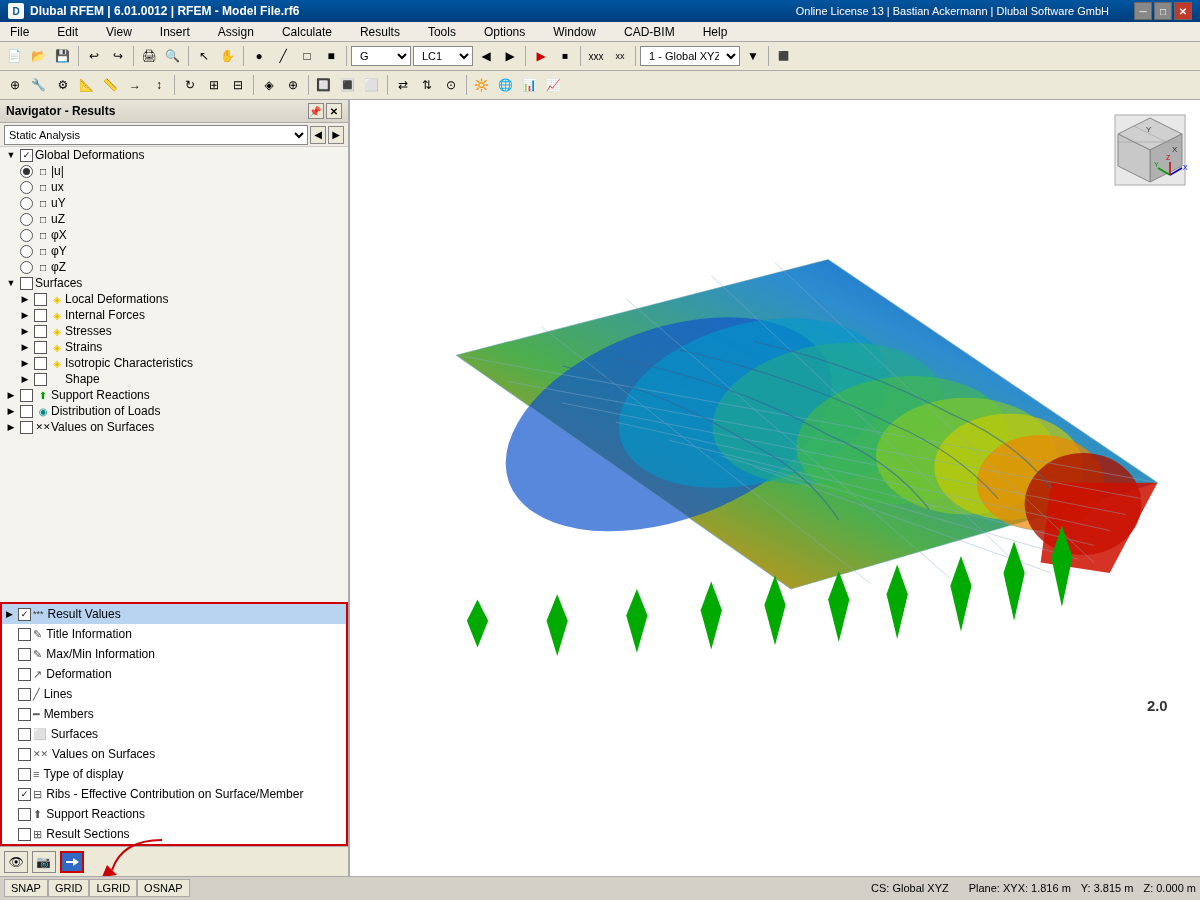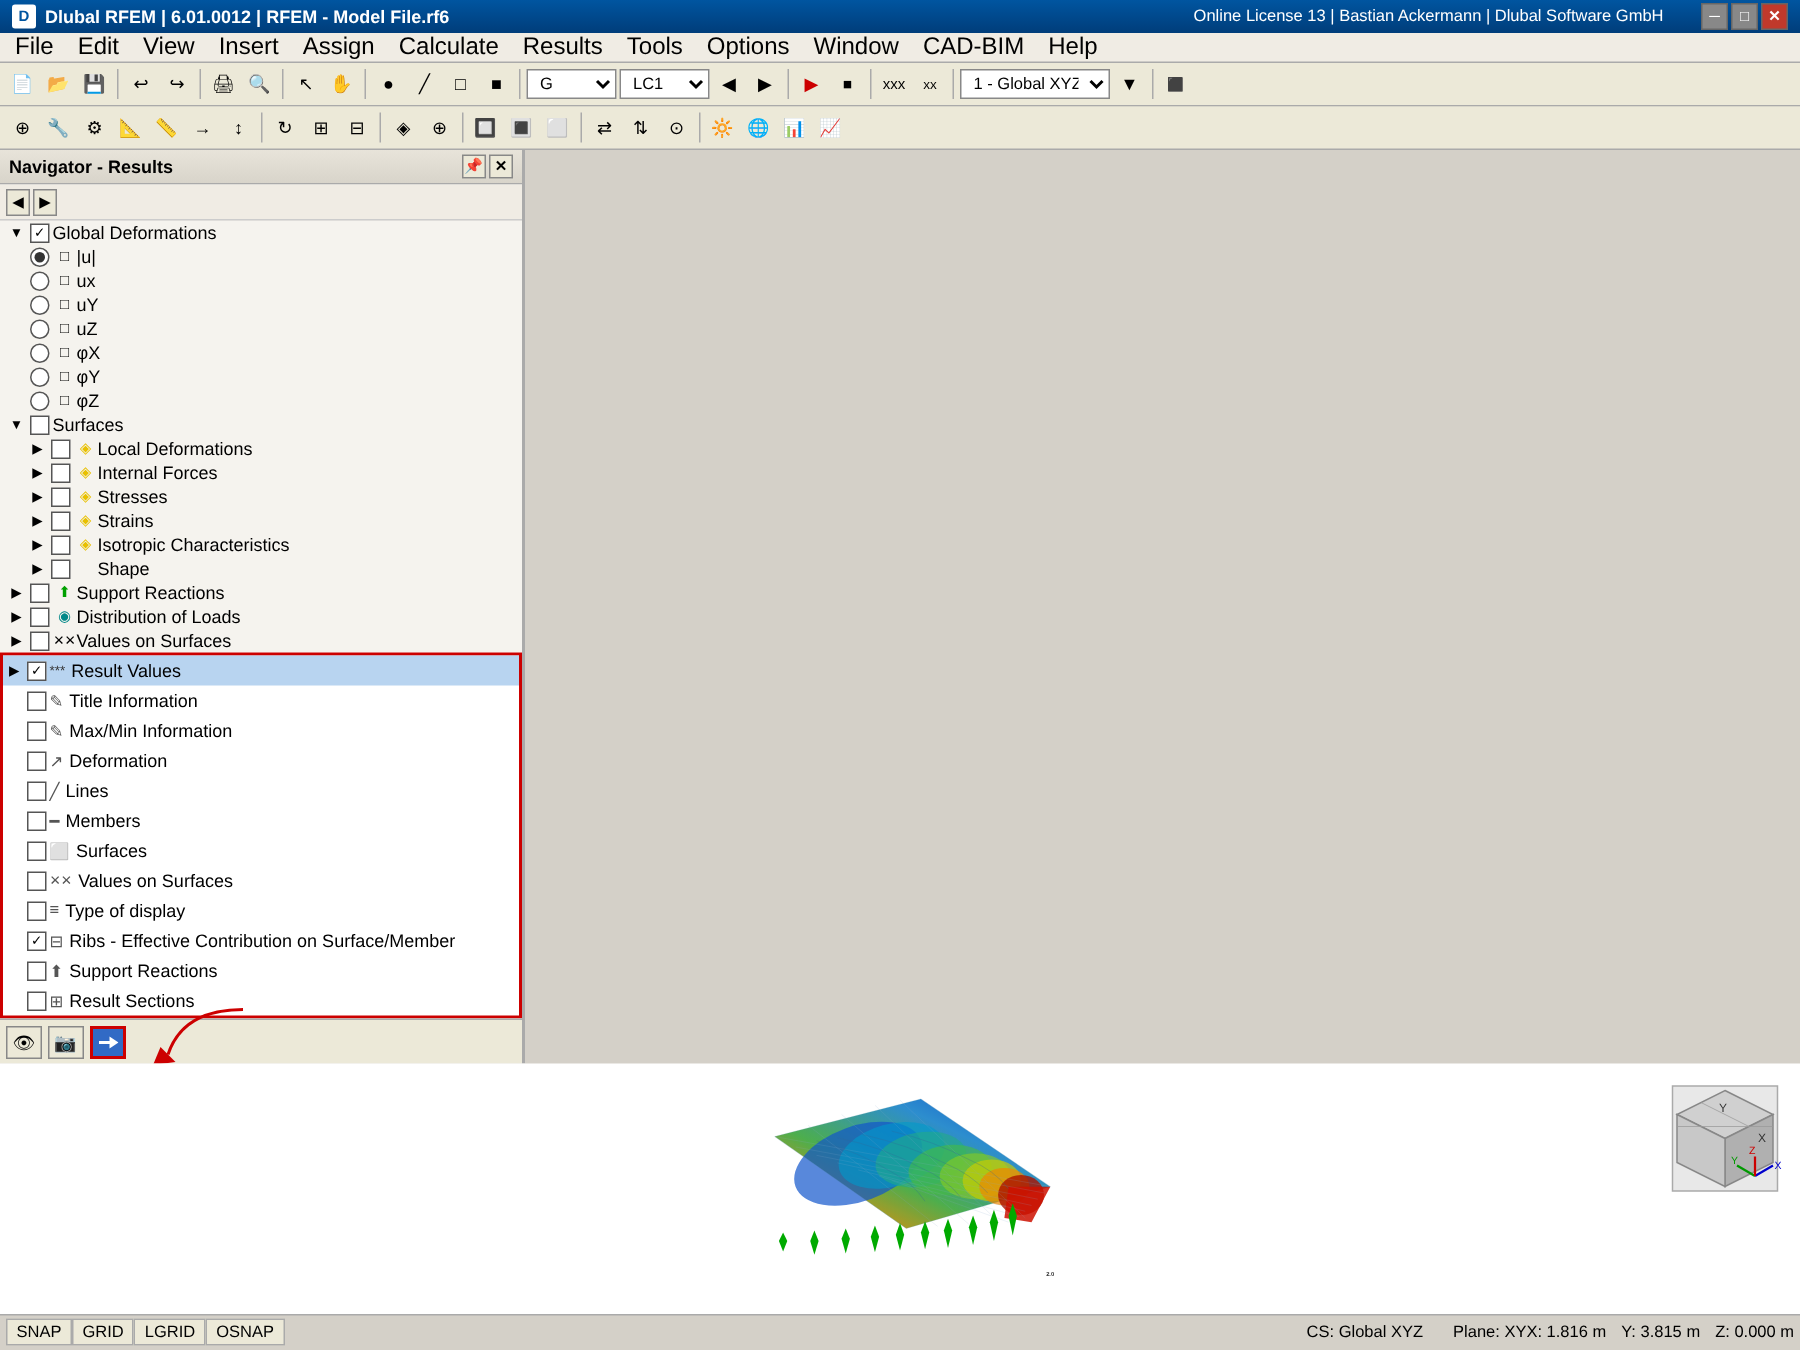--- a/index.html
+++ b/index.html
@@ -12,44 +12,44 @@
       color: white; height: 22px; padding: 0 8px; font-size: 12px; font-weight: bold;
     }
     .title-bar-left { display: flex; align-items: center; gap: 6px; }
     .title-bar-icon { width: 16px; height: 16px; background: #fff; border-radius: 2px; display: flex; align-items: center; justify-content: center; }
     .title-bar-controls { display: flex; gap: 2px; }
     .title-bar-btn { width: 18px; height: 18px; background: #888; border: 1px solid #666; display: flex; align-items: center; justify-content: center; font-size: 10px; color: white; cursor: pointer; }
     .title-bar-btn.close { background: #c0392b; }
 
     
     .menu-bar {
-      display: flex; background: #f0ece4;
+      display: flex; align-items: center; background: #f0ece4;
       height: 20px; padding: 0 4px; border-bottom: 1px solid #aaa;
-      font-size: 16px; gap: 4px;
+      font-size: 12px; gap: 16px;
     }
     .menu-item { padding: 1px 6px; cursor: pointer; }
 
     
     .toolbar {
       background: #ece9d8; border-bottom: 1px solid #aaa;
       padding: 2px 4px; display: flex; align-items: center; gap: 2px; flex-wrap: wrap;
       min-height: 28px;
     }
     .tb-btn {
       width: 22px; height: 22px; background: #ece9d8; border: 1px solid transparent;
       display: flex; align-items: center; justify-content: center; cursor: pointer; font-size: 12px;
     }
     .tb-sep { width: 1px; height: 20px; background: #aaa; margin: 0 2px; }
     .tb-combo {
       height: 20px; border: 1px solid #888; background: white; font-size: 11px;
       padding: 0 4px; min-width: 60px;
     }
 
     
-    .main-layout { display: flex; height: calc(900px - 22px - 20px - 58px - 24px); flex-direction: column; }
+    .main-layout { display: flex; height: calc(900px - 22px - 20px - 58px - 24px); }
 
     
     .navigator {
       width: 350px; min-width: 350px; background: #f5f3ee;
       border-right: 2px solid #aaa; display: flex; flex-direction: column;
       overflow: hidden;
     }
     .nav-header {
       background: linear-gradient(to bottom, #e8e4da, #d8d4ca);
       border-bottom: 1px solid #aaa; padding: 3px 6px;
@@ -234,20 +234,23 @@
 
     <div class="nav-header">
       <span>Navigator - Results</span>
       <div class="nav-header-right">
         <div class="nav-header-btn">📌</div>
         <div class="nav-header-btn">✕</div>
       </div>
     </div>
 
     <div class="nav-controls">
+      <select class="nav-select">
+        <option>Static Analysis</option>
+      </select>
       <div class="nav-arrow">◀</div>
       <div class="nav-arrow">▶</div>
     </div>
 
     <div class="nav-tree">
 
       <div class="tree-item">
         <span class="tree-indent" style="width:4px;"></span>
         <span class="tree-expand">▼</span>
         <span class="tree-check checked">✓</span>

